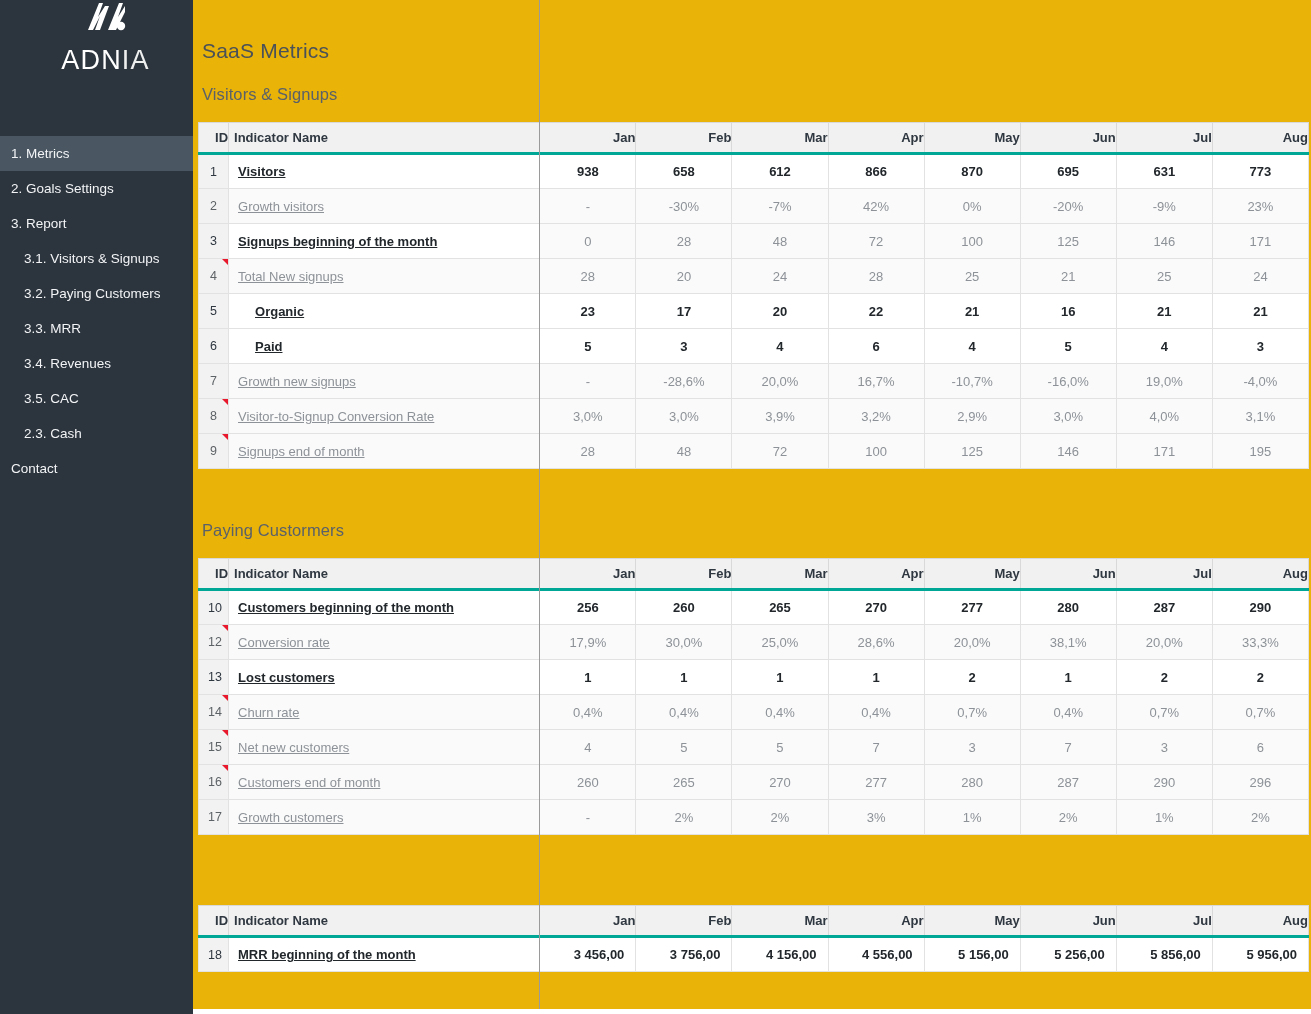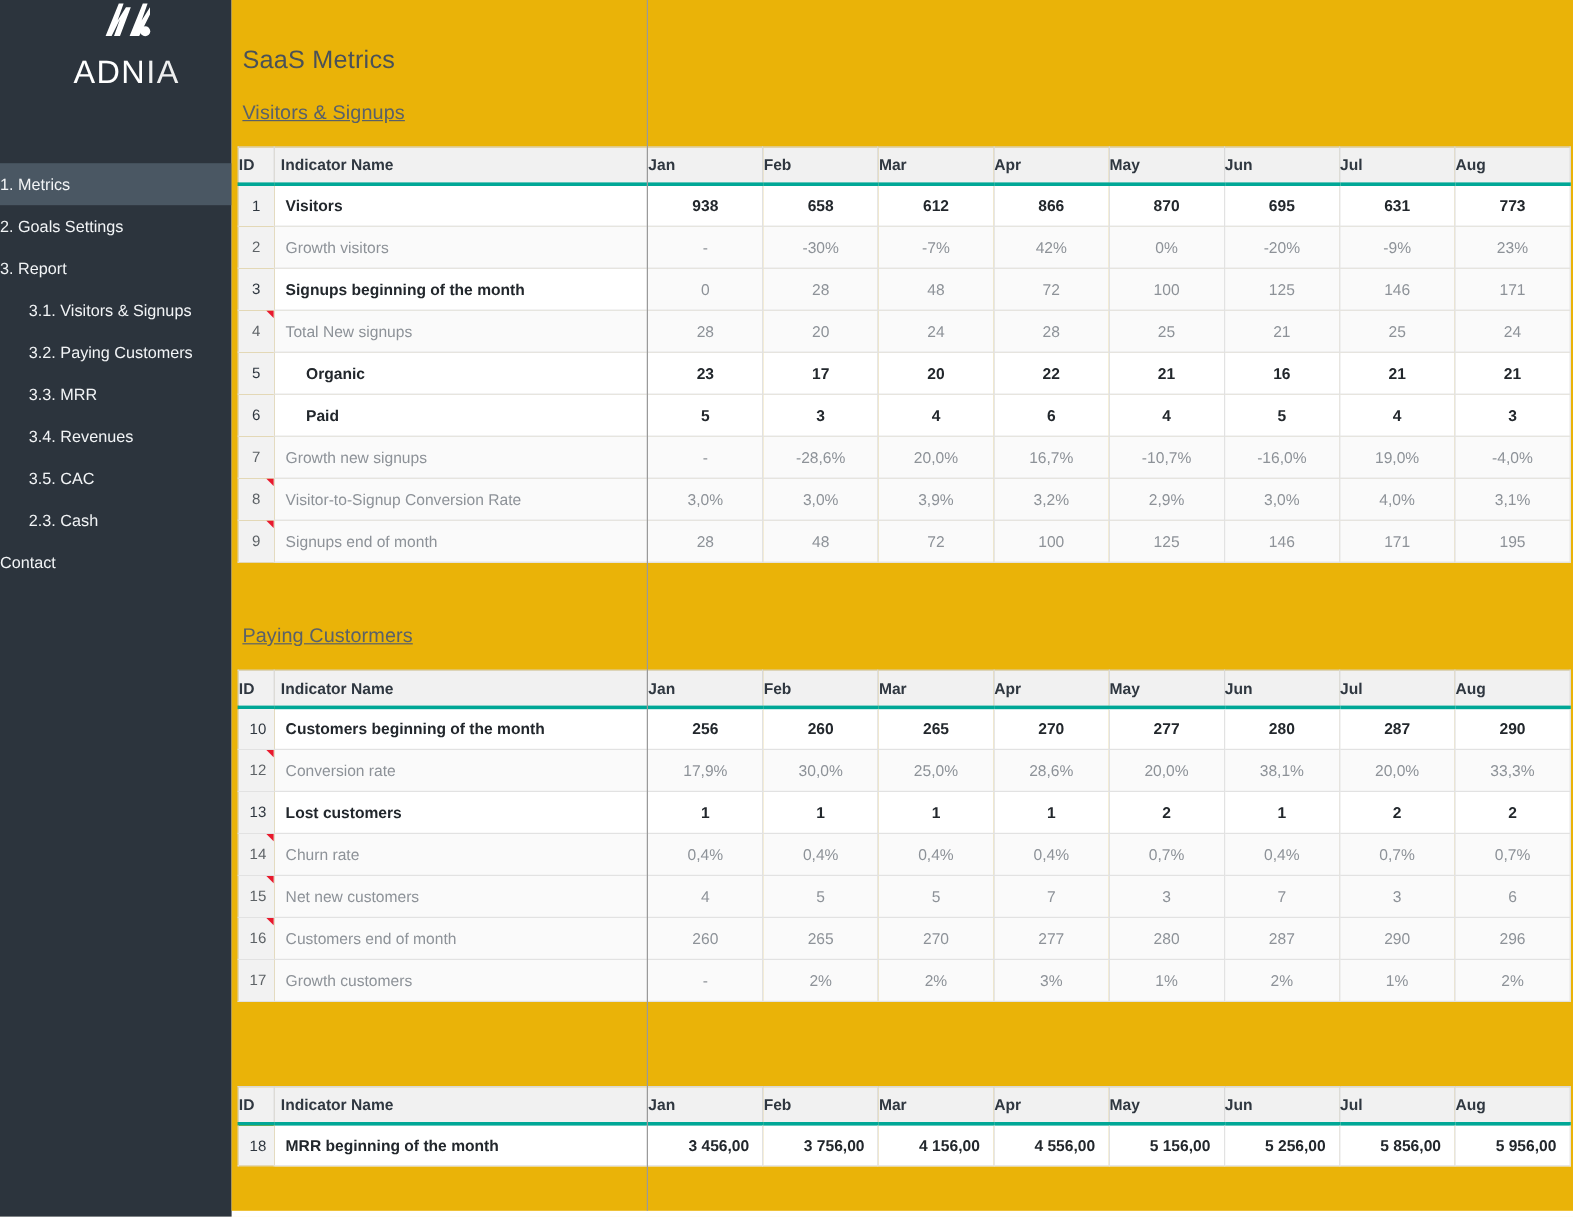--- a/index.html
+++ b/index.html
@@ -27,20 +27,21 @@
   .brand-mark { width: 40px; height: 34px; display: block; }
   .brand-text {
     color: #ffffff; font-size: 27px; letter-spacing: 1.2px;
     font-weight: 400; line-height: 1;
   }
   .brand-text .dim { opacity: .92; }
   .nav { margin-top: 28px; }
   .nav-item {
     display: block; height: 35px; line-height: 35px;
     color: #f2f4f6; font-size: 13.5px;
+    padding-left: 11px;
     cursor: pointer; white-space: nowrap;
   }
   .nav-item.active { background: #4a5763; }
   .nav-item.sub { padding-left: 24px; }
 
   
   .main {
     position: relative;
     width: 1118px; height: 1009px;
     background: #eab308;
@@ -54,21 +55,21 @@
   }
 
   .page-title {
     font-size: 21px; color: #4a5158; font-weight: 400;
     padding: 39px 0 0 9px; letter-spacing: .2px;
   }
 
   .section { position: relative; }
   .section-title {
     font-size: 16.5px; color: #5a6169; font-weight: 400;
-    padding-left: 9px; letter-spacing: .1px; text-decoration: underline;
+    padding-left: 9px; letter-spacing: .1px;
   }
 
   
   table.grid {
     border-collapse: collapse;
     table-layout: fixed;
     width: 1111px;
     margin-left: 5px;
     font-size: 13px;
   }
@@ -77,21 +78,21 @@
   table.grid col.c-month { width: 96px; }
 
   table.grid thead th {
     background: #f1f1f1;
     color: #2f3740;
     font-weight: bold;
     font-size: 13px;
     height: 31px;
     border: 1px solid #d9d9d9;
     border-bottom: 3px solid #00a796;
-    text-align: left;
+    text-align: right;
     padding: 0;
   }
   table.grid thead th.h-name { text-align: left; padding-left: 5px; }
 
   table.grid tbody td {
     height: 35px;
     border: 1px solid #e2e2e2;
     padding: 0 9px;
     vertical-align: middle;
     white-space: nowrap;
@@ -107,21 +108,21 @@
   }
   tr.calc td.id { color: #5d6266; }
   
   td.id .cmt {
     position: absolute; top: 0; right: 0;
     width: 0; height: 0;
     border-top: 6px solid #e8192c;
     border-left: 6px solid transparent;
   }
 
-  td.name { color: #22272c; font-weight: bold; background: #ffffff; }
+  td.name { color: #22272c; font-weight: bold; background: #ffffff; text-decoration: underline; }
   td.val  { color: #22272c; font-weight: bold; text-align: center; background: #ffffff; }
   td.val.money { text-align: right; padding-right: 11px; }
 
   tr.calc td.name { color: #8d9298; font-weight: normal; background: #fafafa; }
   tr.calc td.val  { color: #8d9298; font-weight: normal; background: #fafafa; }
 
   
   tr.mixed td.name { color: #22272c; font-weight: bold; background: #ffffff; }
   tr.mixed td.val  { color: #8d9298; font-weight: normal; background: #fafafa; }
 

